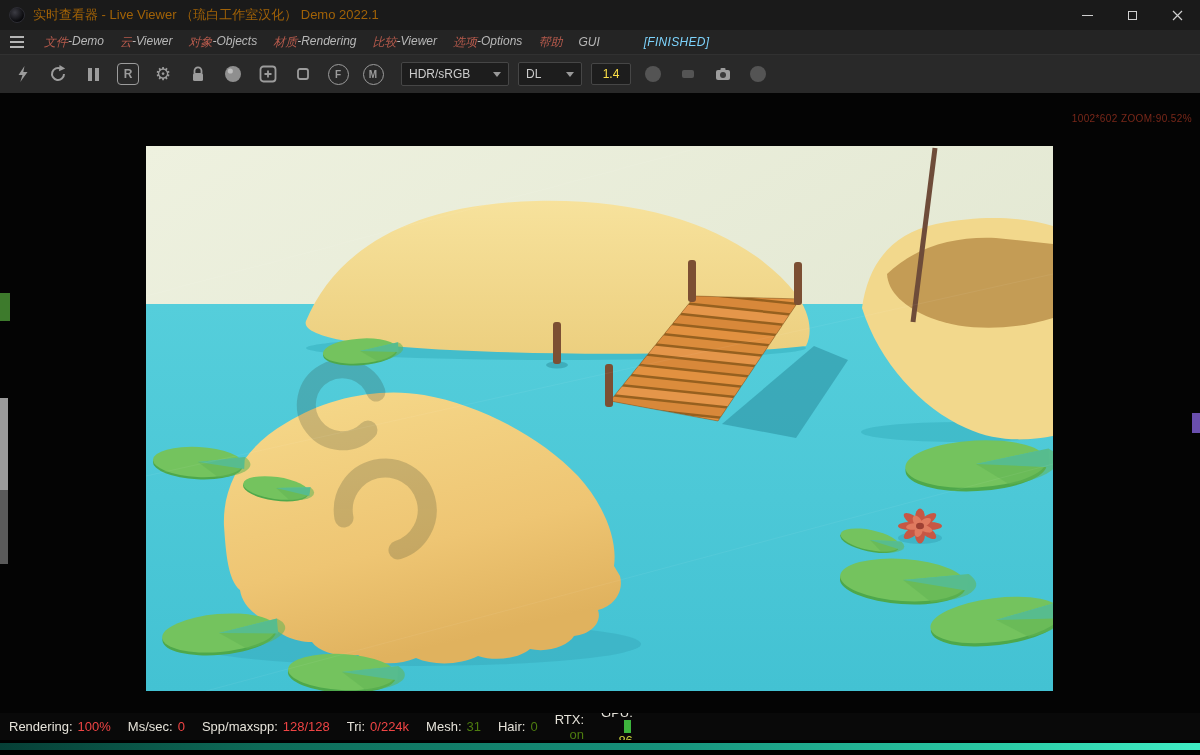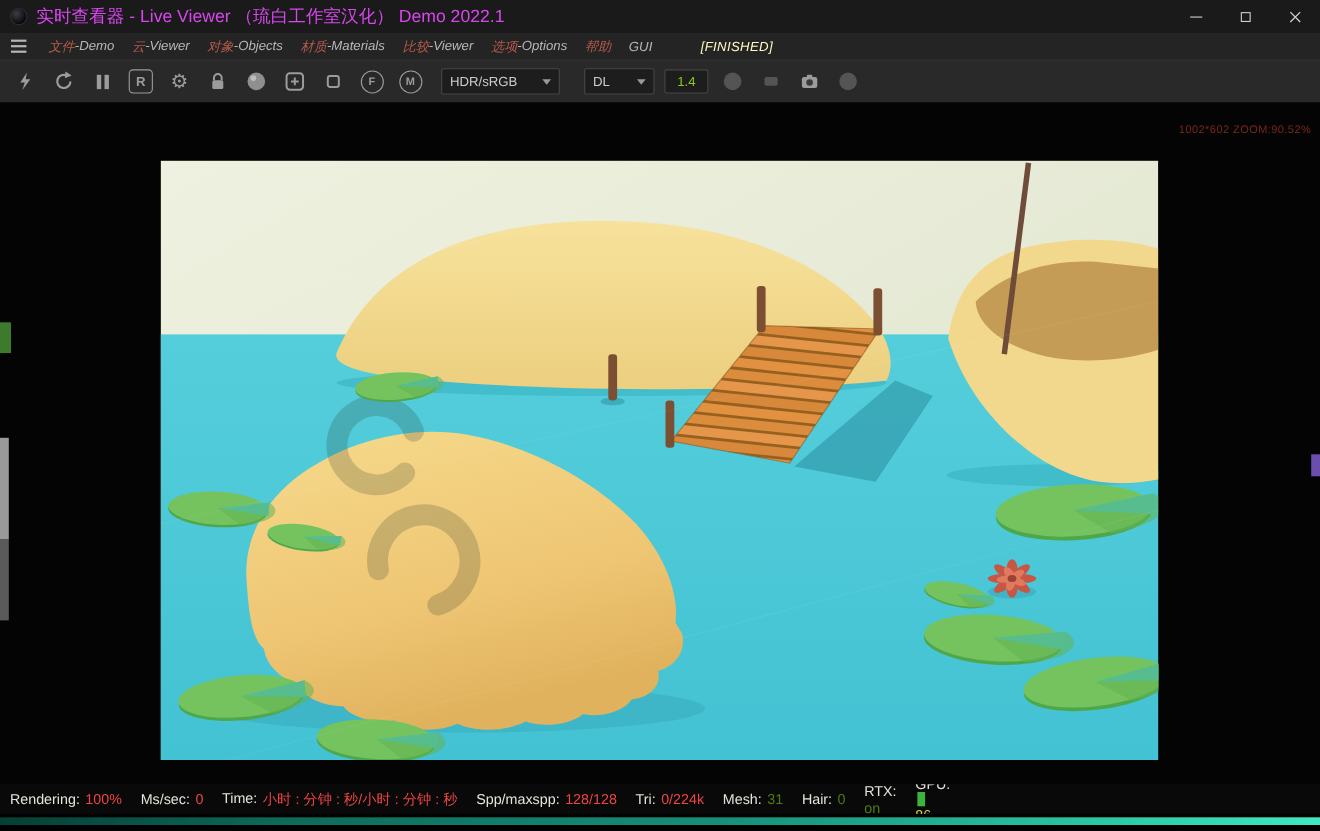--- a/index.html
+++ b/index.html
@@ -6,64 +6,64 @@
   body{
     width:1200px;height:755px;overflow:hidden;background:#000;
     font-family:"Liberation Sans",sans-serif;-webkit-font-smoothing:antialiased;
   }
   .window{width:1200px;height:755px;display:flex;flex-direction:column;background:#1b1b1b;}
 
   
   .titlebar{height:30px;background:#1a1a1a;display:flex;align-items:center;justify-content:space-between;flex:0 0 auto;}
   .titlebar-left{display:flex;align-items:center;gap:8px;padding-left:9px;}
   .app-logo{width:16px;height:16px;border-radius:50%;background:radial-gradient(circle at 35% 32%,#3c3c44,#0a0a0d 70%);border:1px solid #2c2c33;box-sizing:border-box;}
-  .title-text{font-size:16px;color:#d946ef;white-space:nowrap;}
+  .title-text{font-size:13px;color:#a16207;white-space:nowrap;}
   .win-controls{display:flex;height:30px;}
   .ctrl{width:45px;height:30px;display:flex;align-items:center;justify-content:center;}
   .glyph-min{width:11px;height:1px;background:#cfcfcf;}
   .glyph-max{width:9px;height:9px;border:1px solid #cfcfcf;box-sizing:border-box;}
 
   
   .menubar{height:24px;background:#242424;display:flex;align-items:center;gap:16px;padding:0 10px;font-size:12px;flex:0 0 auto;font-style:italic;}
   .hamburger{display:flex;flex-direction:column;gap:3px;margin-right:4px;cursor:pointer;}
   .hamburger i{display:block;width:14px;height:2px;background:#b5b5b5;}
   .menu-item{display:flex;white-space:nowrap;cursor:default;}
   .menu-item .zh{color:#b65a4c;}
   .menu-item .en{color:#b8b8b8;}
-  .finished{color:#fef9c3;margin-left:28px;letter-spacing:.3px;}
+  .finished{color:#7dd3fc;margin-left:28px;letter-spacing:.3px;}
 
   
   .toolbar{height:38px;background:#292929;border-top:1px solid #313131;display:flex;align-items:center;gap:9px;padding:0 10px;flex:0 0 auto;}
   .tool{width:26px;height:26px;display:flex;align-items:center;justify-content:center;color:#9c9c9c;flex:0 0 auto;}
   .tool.boxed span{display:flex;align-items:center;justify-content:center;width:20px;height:20px;border:1.6px solid #9c9c9c;border-radius:4px;font-size:12px;font-weight:bold;}
   .tool.circled span{display:flex;align-items:center;justify-content:center;width:19px;height:19px;border:1.6px solid #9c9c9c;border-radius:50%;font-size:10px;font-weight:bold;}
   .gear{font-size:18px;line-height:1;}
   .pausebars{display:flex;gap:3px;}
   .pausebars i{display:block;width:4px;height:13px;background:#9c9c9c;}
   .dim{opacity:.42;}
-  .dd{height:22px;background:#1d1d1d;border:1px solid #464646;border-radius:2px;display:flex;align-items:center;justify-content:space-between;padding:0 7px;font-size:12px;color:#cccccc;gap:8px;flex:0 0 auto;margin-left:13px;}
+  .dd{height:22px;background:#1d1d1d;border:1px solid #464646;border-radius:2px;display:flex;align-items:center;justify-content:space-between;padding:0 7px;font-size:12px;color:#cccccc;gap:8px;flex:0 0 auto;}
   .dd-wide{width:92px;margin-left:6px;}
   .dd-small{width:48px;}
   .arrow{width:0;height:0;border-left:4px solid transparent;border-right:4px solid transparent;border-top:5px solid #999;}
-  .field{width:40px;height:22px;background:#1d1d1d;border:1px solid #464646;border-radius:2px;color:#84cc16;text-align:center;font-size:12px;font-family:"Liberation Sans",sans-serif;box-sizing:border-box;}
+  .field{width:40px;height:22px;background:#1d1d1d;border:1px solid #464646;border-radius:2px;color:#fde047;text-align:center;font-size:12px;font-family:"Liberation Sans",sans-serif;box-sizing:border-box;}
 
   
   .viewport{position:relative;height:620px;background:#040404;flex:0 0 auto;overflow:hidden;padding-left:24px;}
   .render{position:absolute;left:146px;top:53px;width:907px;height:545px;}
   .render svg{display:block;}
   .vp-overlay{position:absolute;top:20px;right:8px;font-size:10px;color:#7a281a;letter-spacing:.4px;}
   .sliver{position:absolute;}
   .sliver-green{left:0;top:200px;width:10px;height:28px;background:#3d7a2c;}
   .sliver-gray{left:0;top:305px;width:8px;height:92px;background:#9a9a9a;}
   .sliver-dgray{left:0;top:397px;width:8px;height:74px;background:#5a5a5a;}
   .sliver-purple{right:0;top:320px;width:8px;height:20px;background:#6a4fae;}
 
   
   .statusbar{height:27px;background:#090909;display:flex;align-items:center;gap:17px;padding:0 9px;font-size:13px;flex:0 0 auto;white-space:nowrap;}
-  .sb-group{display:flex;align-items:flex-start;gap:5px;}
+  .sb-group{display:flex;align-items:flex-end;gap:5px;}
   .sb-group.tight{gap:0;flex-direction:column;}
   .sb-label{color:#e6e3da;}
   .val-teal{color:#ef4444;}
   .val-orange{color:#4d7c0f;}
   .val-yellow{color:#ccd53e;}
   .gpu-block{width:7px;height:13px;background:#3db43d;margin:0 2px;}
 
   
   .progress{height:16px;background:#000;padding-top:3px;box-sizing:border-box;flex:0 0 auto;}
   .progress-fill{height:7px;width:100%;background:linear-gradient(90deg,#063f36 0%,#0d6b58 22%,#16907a 55%,#2ac9a4 84%,#3fe9c2 100%);}
@@ -110,21 +110,21 @@
         <span class="en">Viewer</span>
       </div>
     <div class="menu-item">
         <span class="zh">对象</span>
         <span class="en"> - </span>
         <span class="en">Objects</span>
       </div>
     <div class="menu-item">
         <span class="zh">材质</span>
         <span class="en"> - </span>
-        <span class="en">Materials</span>
+        <span class="en">Rendering</span>
       </div>
     <div class="menu-item">
         <span class="zh">比较</span>
         <span class="en"> - </span>
         <span class="en">Viewer</span>
       </div>
     <div class="menu-item">
         <span class="zh">选项</span>
         <span class="en"> - </span>
         <span class="en">Options</span>
@@ -367,24 +367,20 @@
   <footer class="statusbar">
     <div class="sb-group">
         <span class="sb-label">Rendering:</span>
         <span class="val-teal">100%</span>
       </div>
     <div class="sb-group">
         <span class="sb-label">Ms/sec:</span>
         <span class="val-teal">0</span>
       </div>
     <div class="sb-group">
-        <span class="sb-label">Time:</span>
-        <span class="val-teal">小时 : 分钟 : 秒/小时 : 分钟 : 秒</span>
-      </div>
-    <div class="sb-group">
         <span class="sb-label">Spp/maxspp:</span>
         <span class="val-teal">128/128</span>
       </div>
     <div class="sb-group">
         <span class="sb-label">Tri:</span>
         <span class="val-teal">0/224k</span>
       </div>
     <div class="sb-group">
         <span class="sb-label">Mesh:</span>
         <span class="val-orange">31</span>

